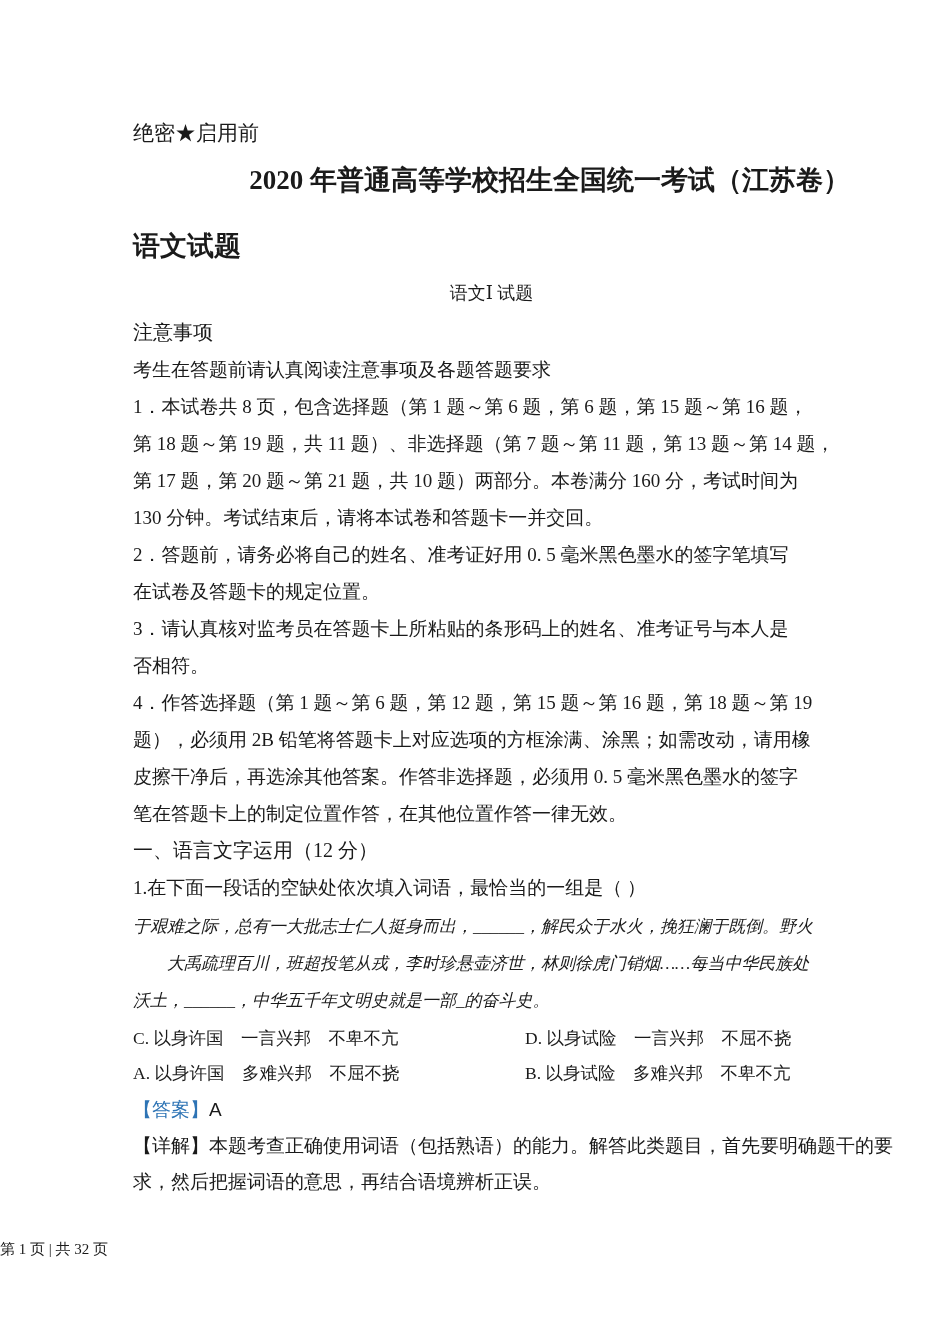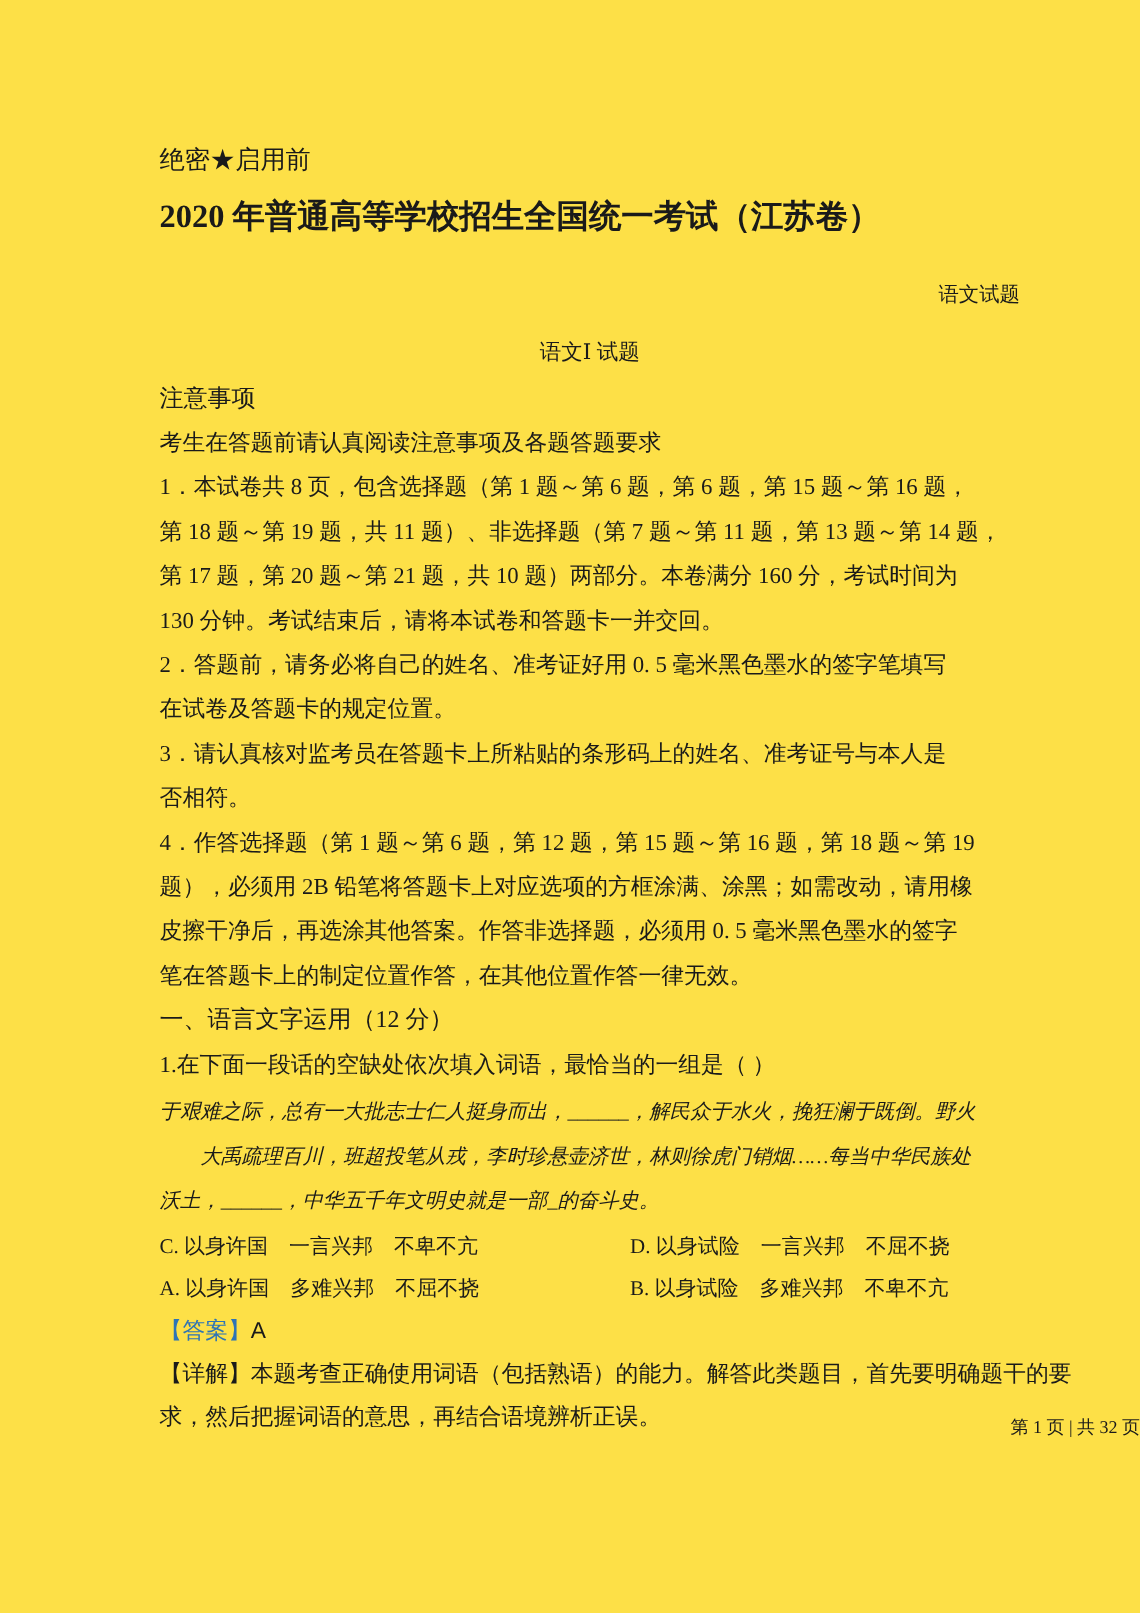--- a/index.html
+++ b/index.html
@@ -1,45 +1,45 @@
 <!DOCTYPE html>
 <html><head>
 <meta charset="utf-8">
 <style>
   html, body { margin: 0; padding: 0; background: #e8e8e8; }
   .page {
     position: relative;
     width: 950px;
     height: 1344px;
     margin: 0 auto;
-    background: #fde047;
+    background: #ffffff;
     box-sizing: border-box;
     padding: 118px 100px 0 133px;
     font-family: "Liberation Serif", "DejaVu Serif", serif;
     color: #1a1a1a;
     overflow: hidden;
   }
   .classified {
     font-size: 21px;
     line-height: 30px;
     text-align: left;
   }
   .title {
     margin: 12px 0 0 0;
     font-size: 27px;
     font-weight: bold;
     line-height: 40px;
-    text-align: left;
+    text-align: right;
   }
   .subtitle {
     margin: 26px 0 0 0;
-    font-size: 17px;
-    font-weight: normal;
+    font-size: 27px;
+    font-weight: bold;
     line-height: 40px;
-    text-align: right;
+    text-align: left;
   }
   .paper-name {
     margin-top: 14px;
     font-size: 18px;
     line-height: 26px;
     text-align: center;
   }
   .notice-heading {
     margin-top: 8px;
     font-size: 20px;
@@ -91,22 +91,22 @@
   .answer-value { color: #1a1a1a; font-family: "Liberation Sans", "DejaVu Sans", sans-serif; }
   .detail-line {
     font-size: 19px;
     line-height: 36px;
     white-space: nowrap;
   }
   .footer {
     position: absolute;
     left: 0;
     right: 0;
-    top: 1180px;
-    text-align: right;
+    top: 1240px;
+    text-align: left;
     font-size: 15px;
     color: #1a1a1a;
   }
 </style>
 </head>
 <body>
 
 <div class="page">
 
   <div class="classified">绝密★启用前</div>

